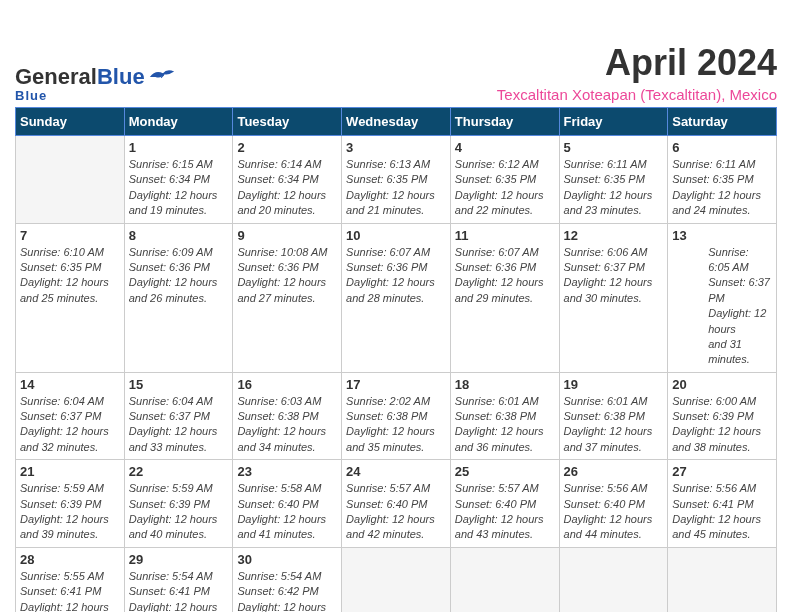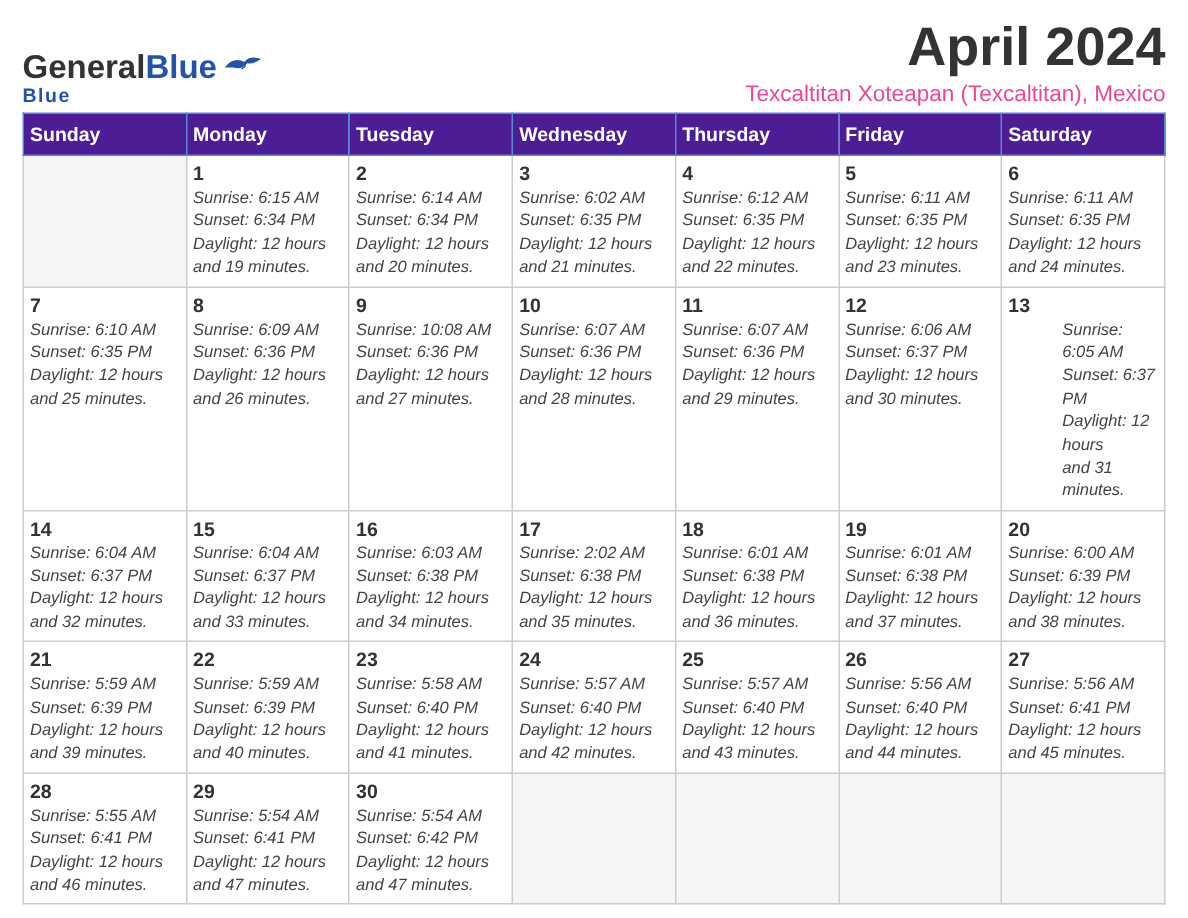--- a/index.html
+++ b/index.html
@@ -35,33 +35,34 @@
       font-weight: bold;
       letter-spacing: 1px;
     }
     .title-block {
       text-align: right;
     }
     .month-title {
       font-size: 36px;
       font-weight: bold;
       color: #333;
+      margin-top: 32px;
     }
     .location {
       font-size: 15px;
       color: #ec4899;
       margin-top: 2px;
     }
     table {
       width: 100%;
       border-collapse: collapse;
       table-layout: fixed;
     }
     thead tr th {
-      background: #4c1d95;
+      background: #0c4a6e;
       color: #fff;
       font-size: 13px;
       font-weight: bold;
       padding: 6px 4px;
       text-align: left;
       border: 1px solid #5588dd;
     }
     tbody tr td {
       border: 1px solid #ccc;
       vertical-align: top;
@@ -143,21 +144,21 @@
         </td>
         <td>
           <span class="day-num">2</span>
           <div class="day-info" style="white-space: pre-line;">Sunrise: 6:14 AM
 Sunset: 6:34 PM
 Daylight: 12 hours
 and 20 minutes.</div>
         </td>
         <td>
           <span class="day-num">3</span>
-          <div class="day-info" style="white-space: pre-line;">Sunrise: 6:02 AM
+          <div class="day-info" style="white-space: pre-line;">Sunrise: 6:13 AM
 Sunset: 6:35 PM
 Daylight: 12 hours
 and 21 minutes.</div>
         </td>
         <td>
           <span class="day-num">4</span>
           <div class="day-info" style="white-space: pre-line;">Sunrise: 6:12 AM
 Sunset: 6:35 PM
 Daylight: 12 hours
 and 22 minutes.</div>

